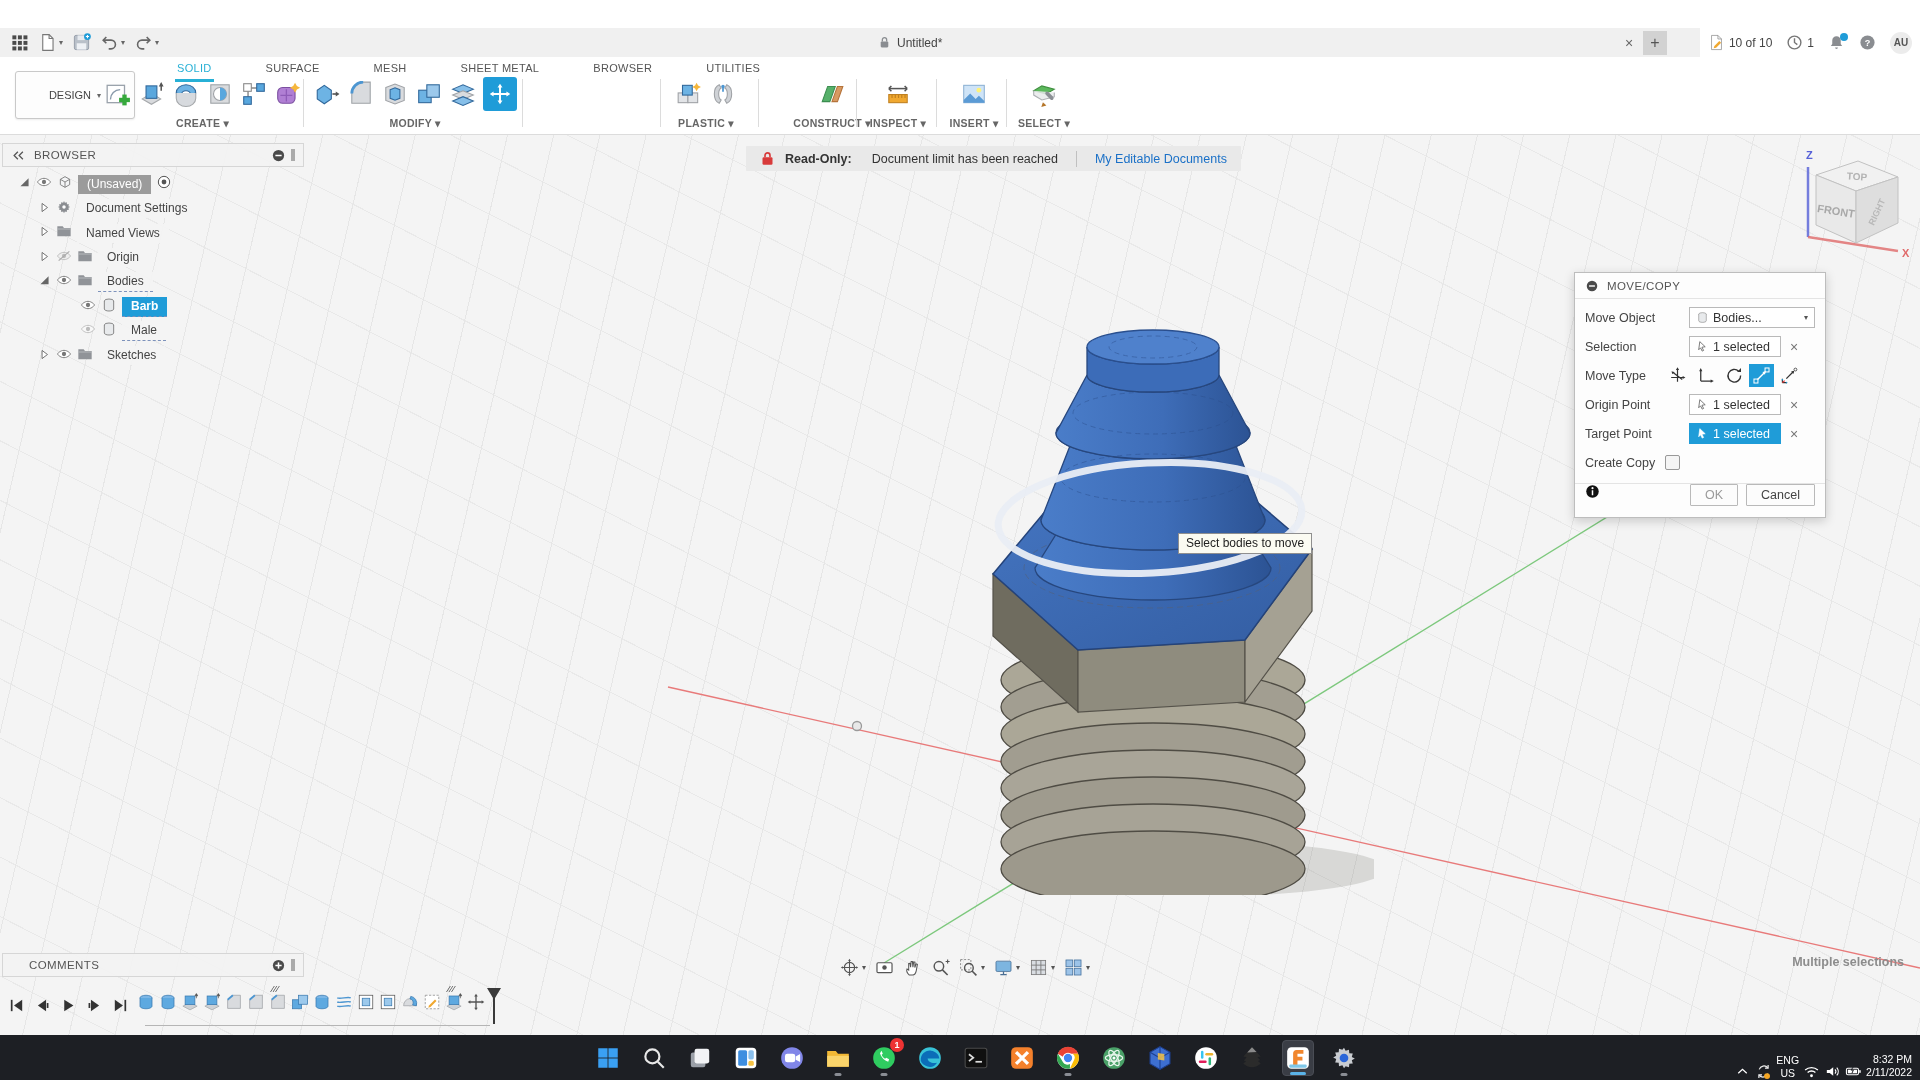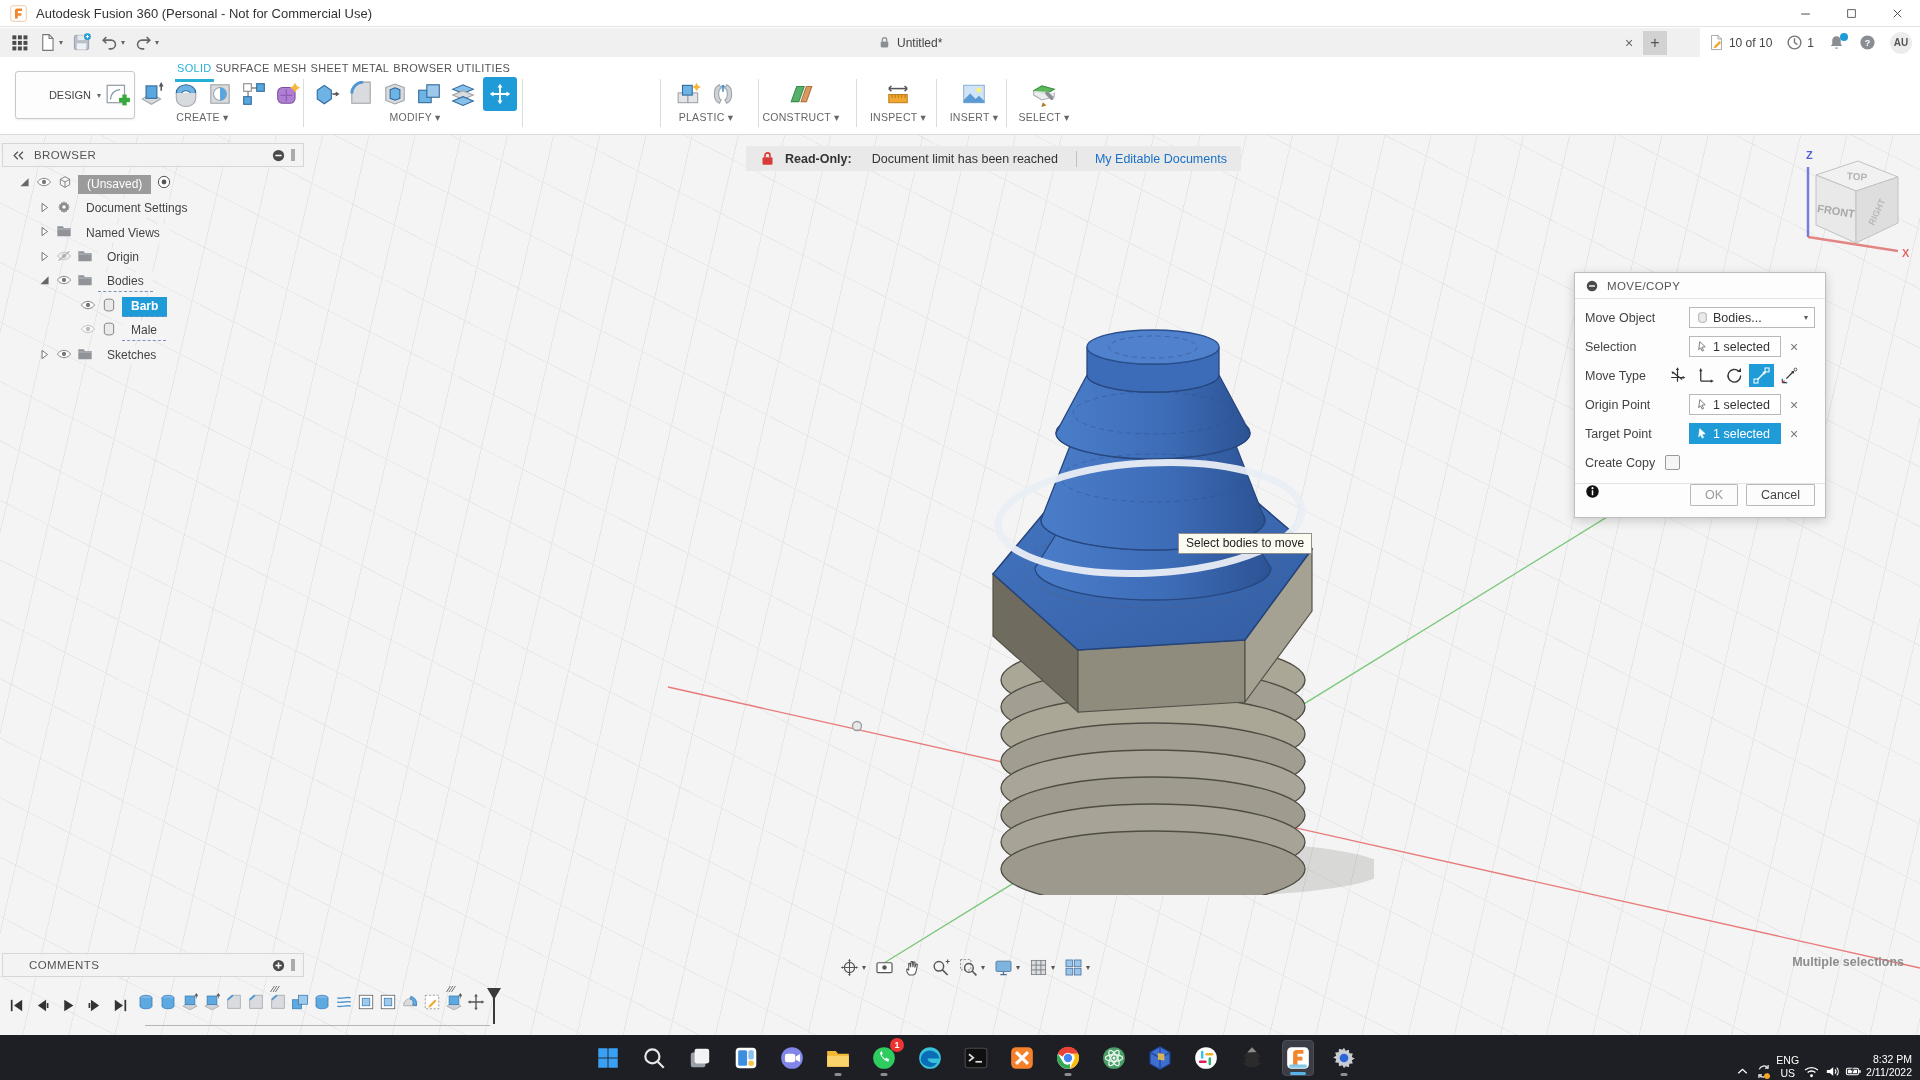--- a/index.html
+++ b/index.html
@@ -31,33 +31,33 @@
     display:flex; align-items:center; justify-content:center; font-size:16px; color:#555; }
   .tr-right { position:absolute; right:0; top:0; height:29px; display:flex; align-items:center; background:#fff; padding:0 8px; gap:14px; }
   .tr-item { display:flex; align-items:center; gap:4px; font-size:12px; color:#444; }
   .tr-item svg { width:17px; height:17px; }
   .avatar { width:22px; height:22px; border-radius:50%; background:#ececec; color:#555;
     font-size:10px; font-weight:bold; display:flex; align-items:center; justify-content:center; }
 
   
   .ribbon { position:absolute; left:0; top:57px; width:1920px; height:78px; background:#fff;
     border-bottom:1px solid #dcdcdc; }
-  .rtabs { position:absolute; left:175px; top:2px; display:flex; }
+  .rtabs { position:absolute; left:175px; top:2px; display:flex; gap:50px; }
   .rtab { font-size:11px; color:#555; padding:3px 2px 5px; letter-spacing:.3px; }
   .rtab.active { color:#27b0d6; border-bottom:3px solid #27b0d6; }
   .design-box { position:absolute; left:15px; top:14px; width:120px; height:48px; border:1px solid #c9c9c9;
     border-radius:3px; background:#fdfdfd; box-shadow:0 1px 2px rgba(0,0,0,.08);
     display:flex; align-items:center; justify-content:center; font-size:11px; color:#444; gap:6px; }
   .rgroup { position:absolute; top:20px; height:56px; }
   .rg-icons { display:flex; align-items:center; justify-content:center; gap:7px; height:34px; }
   .rg-icons .ri { width:27px; height:27px; display:flex; align-items:center; justify-content:center; }
   .rg-icons .ri svg { width:26px; height:26px; }
   .rg-icons .ri.active { width:34px; height:34px; background:#1f9cd8; border-radius:3px; }
   .rg-icons .ri.active svg { width:22px; height:22px; }
-  .rg-label { text-align:center; font-size:10.5px; color:#666; letter-spacing:.3px; }
+  .rg-label { text-align:center; font-size:10.5px; color:#666; margin-top:6px; letter-spacing:.3px;font-weight:bold; }
   .rsep { position:absolute; top:22px; width:1px; height:48px; background:#dcdcdc; }
 
   
   .canvas { position:absolute; left:0; top:135px; width:1920px; height:900px;
     background-color:#f4f4f4;
     background-image:
       repeating-linear-gradient(103deg, rgba(0,0,0,0) 0 44px, #e6e6e6 44px 45px),
       repeating-linear-gradient(27deg,  rgba(0,0,0,0) 0 52px, #e9e9e9 52px 53px);
     overflow:hidden; }
 
@@ -152,44 +152,20 @@
   .tray { position:absolute; right:8px; top:0; height:45px; display:flex; align-items:flex-end; gap:4px; color:#fff; }
   .tray svg { width:17px; height:17px; }
   .tray .lang { font-size:10.5px; text-align:center; line-height:1.25; }
   .tray .clock { font-size:10.5px; text-align:right; line-height:1.3; }
 </style>
 </head>
 <body>
 
 <div class="screen">
 
-  <div class="titlebar">
-    <span class="appicon">
-      <svg viewBox="0 0 24 24">
-          <rect x="1" y="1" width="22" height="22" rx="3" fill="#fff" stroke="#e8b58a"></rect>
-          <path d="M7 19V8c0-1.7 1.4-3 3-3h7v3.5h-6v3h5V15h-5v4z" fill="#f1862d"></path>
-        </svg>
-    </span>
-    <span class="ttext">Autodesk Fusion 360 (Personal - Not for Commercial Use)</span>
-    <div class="wctl" style="right:92px;">
-      <svg viewBox="0 0 24 24">
-          <path d="M4 13h16" stroke="#333" stroke-width="1.6"></path>
-        </svg>
-      </div>
-    <div class="wctl" style="right:46px;">
-      <svg viewBox="0 0 24 24">
-          <rect x="5" y="5" width="14" height="14" fill="none" stroke="#333" stroke-width="1.4"></rect>
-        </svg>
-      </div>
-    <div class="wctl" style="right:0;">
-      <svg viewBox="0 0 24 24">
-          <path d="M5 5l14 14M19 5L5 19" stroke="#333" stroke-width="1.6"></path>
-        </svg>
-      </div>
-  </div>
 
   <div class="tabrow">
     <div class="qat" id="qat">
         <span class="qi">
           <svg viewBox="0 0 24 24" xmlns="http://www.w3.org/2000/svg">
             <g fill="#4a4a4a">
               <rect x="3" y="3" width="5" height="5"></rect>
               <rect x="10" y="3" width="5" height="5"></rect>
               <rect x="17" y="3" width="5" height="5"></rect>
               <rect x="3" y="10" width="5" height="5"></rect>
@@ -402,21 +378,21 @@
               <svg viewBox="0 0 24 24" xmlns="http://www.w3.org/2000/svg">
                 <path d="M8.5 3.5c-3 1.2-4.5 4.5-4.5 8.5s1.5 7.3 4.5 8.5l1.8-3c-2-1.2-2.3-3.3-2.3-5.5s.3-4.3 2.3-5.5z" fill="#cfd2d6" stroke="#9fa2a6"></path>
                 <path d="M15.5 3.5c3 1.2 4.5 4.5 4.5 8.5s-1.5 7.3-4.5 8.5l-1.8-3c2-1.2 2.3-3.3 2.3-5.5s-.3-4.3-2.3-5.5z" fill="#cfd2d6" stroke="#9fa2a6"></path>
                 <path d="M12 5v5" stroke="#4d96d1" stroke-width="1.6"></path>
                 <circle cx="12" cy="5" r="1.6" fill="#4d96d1"></circle>
               </svg>
             </span>
           </div>
           <div class="rg-label">PLASTIC ▾</div>
         </div>
-        <div class="rgroup" style="left: 759px; width: 84px;">
+        <div class="rgroup" style="left: 790px; width: 84px;">
           <div class="rg-icons">
             <span class="ri">
               <svg viewBox="0 0 24 24" xmlns="http://www.w3.org/2000/svg">
                 <path d="M3 19L8 5h7L10 19z" fill="#56b06a" stroke="#3c8d50"></path>
                 <path d="M12 19L17 5h5l-5 14z" fill="#d89a62" stroke="#b5733a"></path>
               </svg>
             </span>
           </div>
           <div class="rg-label">CONSTRUCT ▾</div>
         </div>

